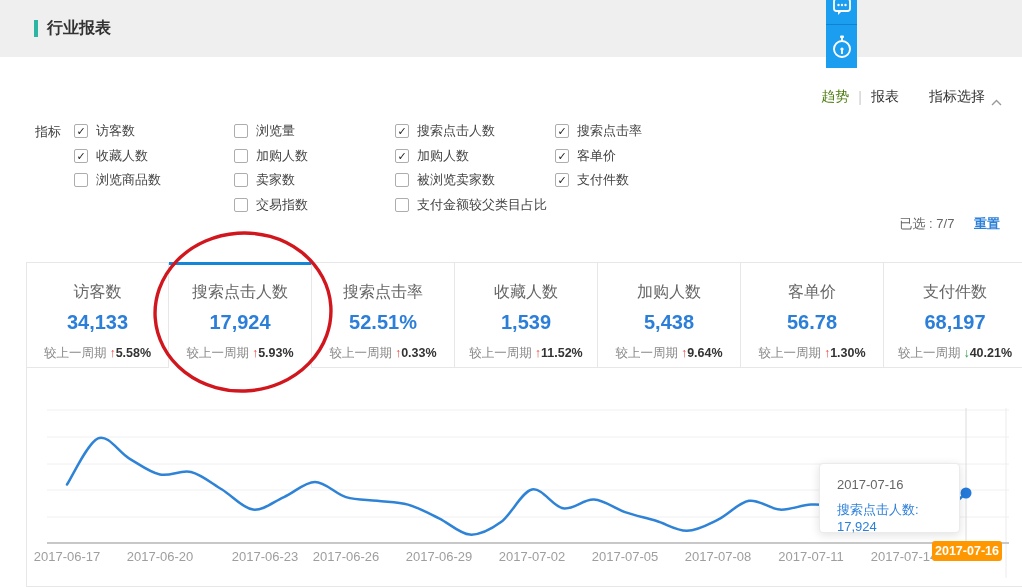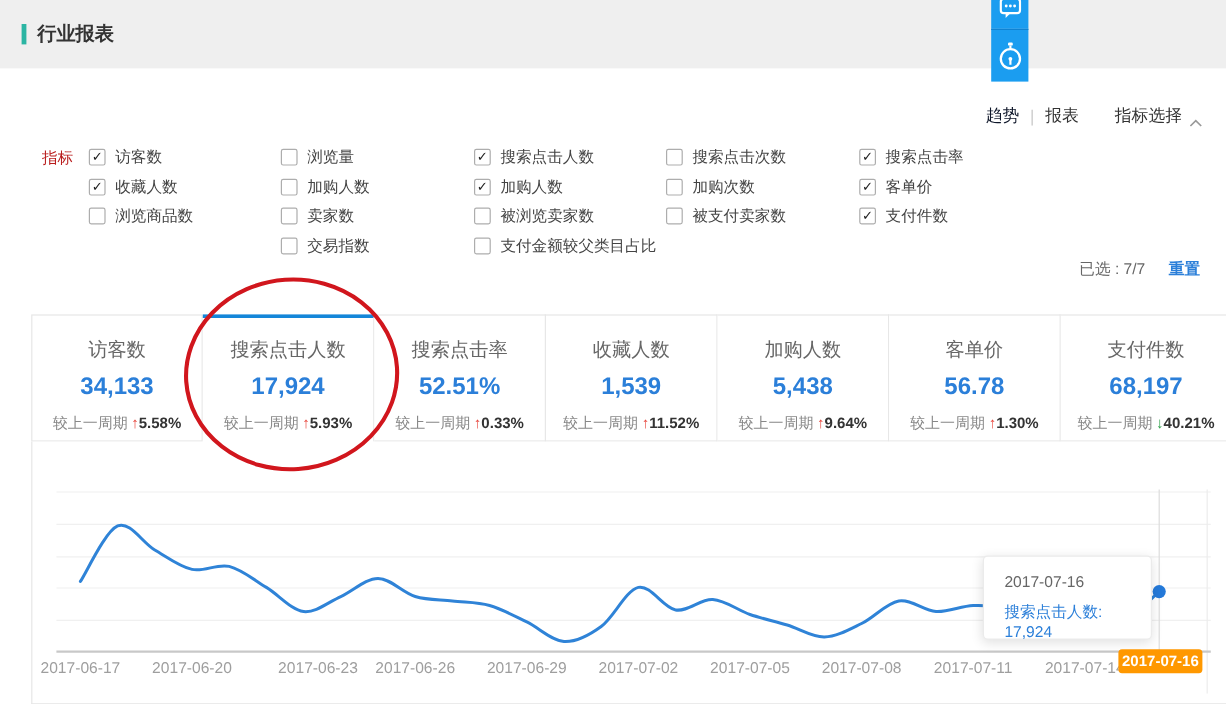--- a/index.html
+++ b/index.html
@@ -2,37 +2,37 @@
 <html><head>
 <meta charset="utf-8">
 <style>
   * { box-sizing: border-box; }
   html,body { margin:0; padding:0; }
   body {
     width:1022px; height:587px; overflow:hidden; position:relative;
     background:#fff; font-family:"Liberation Sans","DejaVu Sans",sans-serif;
   }
   
-  .page-header { height:57px; background:#efefef; display:flex; align-items:center; padding-left:18px; }
+  .page-header { height:57px; background:#efefef; display:flex; align-items:center; padding-left:34px; }
   .accent-bar { width:4px; height:17px; background:#2bb5a3; margin-right:9px; }
   .page-title { font-size:16px; font-weight:bold; color:#333; }
   
   .float-btns { position:absolute; left:826px; top:-19px; width:31px; z-index:40; }
   .float-btn { width:31px; height:43px; background:#1b9df0; display:flex; align-items:center; justify-content:center; cursor:pointer; }
   .float-btn + .float-btn { border-top:1px solid #0f82d2; height:44px; }
   
   .toolbar { position:absolute; top:88px; right:20px; display:flex; align-items:center; font-size:14px; color:#333; }
-  .toolbar .link-trend { color:#0f172a; cursor:pointer; }
+  .toolbar .link-trend { color:#4d7c0f; cursor:pointer; }
   .toolbar .tsep { color:#ccc; margin:0 9px; }
   .toolbar .link-report { color:#333; cursor:pointer; }
   .toolbar .metric-select { margin-left:30px; cursor:pointer; display:flex; align-items:flex-end; }
   .toolbar .caret { margin-left:6px; }
   
   .metrics { position:absolute; top:119px; left:35px; display:flex; }
-  .metrics-label { width:39px; font-size:13px; color:#b91c1c; padding-top:4px; }
+  .metrics-label { width:39px; font-size:13px; color:#404040; padding-top:4px; }
   .mcol { display:flex; flex-direction:column; }
   .mitem { height:24.5px; display:flex; align-items:center; font-size:13px; color:#444; cursor:pointer; white-space:nowrap; }
   .cb { width:14px; height:14px; border:1px solid #adadad; border-radius:2px; background:#fff; margin-right:8px;
         font-size:11px; font-weight:bold; color:#222; line-height:12px; text-align:center; flex:0 0 auto; }
   .selected-row { position:absolute; top:215px; right:22px; font-size:13px; color:#666; }
   .reset-link { color:#2b7fd9; margin-left:16px; cursor:pointer; font-weight:bold; }
   
   .panel { position:absolute; left:26px; top:262px; width:1002px; }
   .tabs { display:flex; }
   .tab { width:143px; height:106px; background:#fff; border:1px solid #e7e7e7; border-left:none;
@@ -145,34 +145,20 @@
           <span class="cb">✓</span>
           <span>加购人数</span>
         </div>
         <div class="mitem">
           <span class="cb"></span>
           <span>被浏览卖家数</span>
         </div>
         <div class="mitem">
           <span class="cb"></span>
           <span>支付金额较父类目占比</span>
-        </div>
-      </div>
-      <div class="mcol" style="width: 161px;">
-        <div class="mitem">
-          <span class="cb"></span>
-          <span>搜索点击次数</span>
-        </div>
-        <div class="mitem">
-          <span class="cb"></span>
-          <span>加购次数</span>
-        </div>
-        <div class="mitem">
-          <span class="cb"></span>
-          <span>被支付卖家数</span>
         </div>
       </div>
       <div class="mcol" style="width: 270px;">
         <div class="mitem">
           <span class="cb">✓</span>
           <span>搜索点击率</span>
         </div>
         <div class="mitem">
           <span class="cb">✓</span>
           <span>客单价</span>

